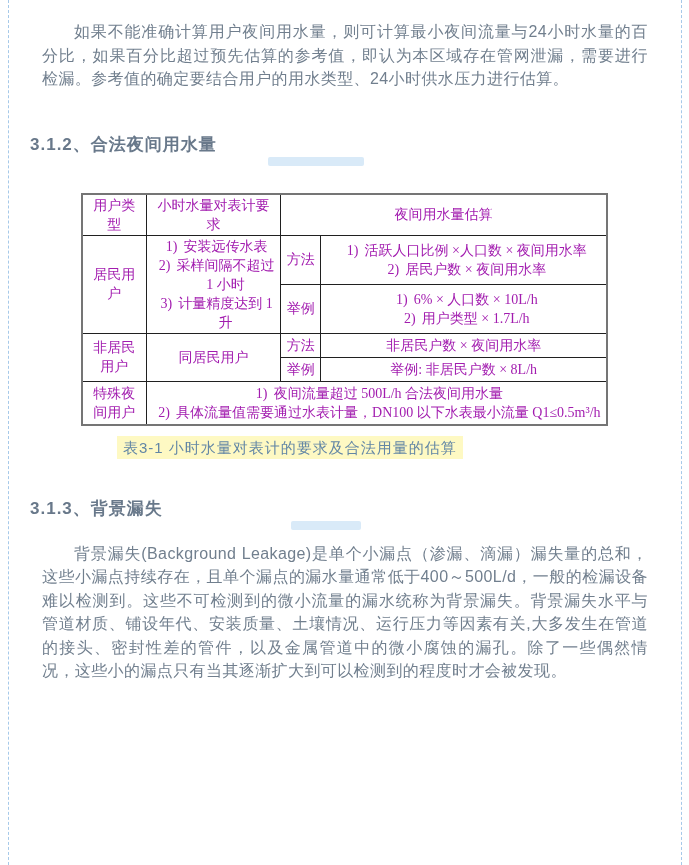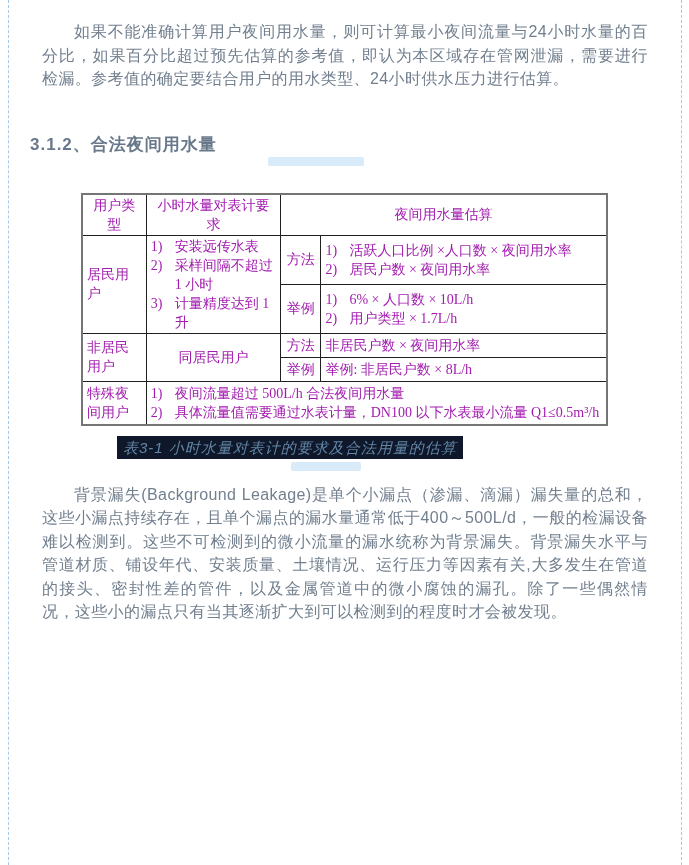--- a/index.html
+++ b/index.html
@@ -61,39 +61,38 @@
   .est-table col.c1 { width: 64px; }
   .est-table col.c2 { width: 134px; }
   .est-table col.c3 { width: 40px; }
   .est-table col.c4 { width: 285px; }
   .est-table th, .est-table td {
     border: 1px solid #202020;
     padding: 1px 4px;
     line-height: 19px;
     vertical-align: middle;
     font-weight: normal;
-    text-align: left;
+    text-align: center;
     overflow: hidden;
   }
   .est-table th { text-align: center; height: 22px; }
   .est-table td.ctr { text-align: center; }
   .est-table tr.row-tall td { height: 40px; }
   .est-table tr.row-short td { height: 21px; }
   .num-line { padding-left: 24px; text-indent: -24px; }
   .num { display: inline-block; width: 24px; text-indent: 0; }
   .caption-row { margin: 10px 0 0 87px; }
   .table-caption {
     display: inline-block;
-    background: #0f172a;
+    background: #fef9c3;
     color: #6286a5;
     font-size: 15px;
     line-height: 21px;
     padding: 1px 6px;
     letter-spacing: 1px;
-    font-style: italic;
   }
 </style>
 </head>
 <body>
 
 <div class="frame">
 
   <p class="body-text p1">如果不能准确计算用户夜间用水量，则可计算最小夜间流量与24小时水量的百分比，如果百分比超过预先估算的参考值，即认为本区域存在管网泄漏，需要进行检漏。参考值的确定要结合用户的用水类型、24小时供水压力进行估算。</p>
 
 
@@ -151,17 +150,18 @@
         <div class="num-line"><span class="num">2)</span><span>具体流量值需要通过水表计量，DN100 以下水表最小流量 Q1≤0.5m³/h</span></div>
       </td>
     </tr>
   </tbody>
     </table>
 
   <div class="caption-row">
     <span class="table-caption">表3-1 小时水量对表计的要求及合法用量的估算</span>
   </div>
 
+  <h3 class="section-heading h-313">3.1.3、背景漏失</h3>
   <div class="heading-bar bar-2"></div>
 
   <p class="body-text p4">背景漏失(Background Leakage)是单个小漏点（渗漏、滴漏）漏失量的总和，这些小漏点持续存在，且单个漏点的漏水量通常低于400～500L/d，一般的检漏设备难以检测到。这些不可检测到的微小流量的漏水统称为背景漏失。背景漏失水平与管道材质、铺设年代、安装质量、土壤情况、运行压力等因素有关,大多发生在管道的接头、密封性差的管件，以及金属管道中的微小腐蚀的漏孔。除了一些偶然情况，这些小的漏点只有当其逐渐扩大到可以检测到的程度时才会被发现。</p>
 
 </div>
 
 </body></html>

